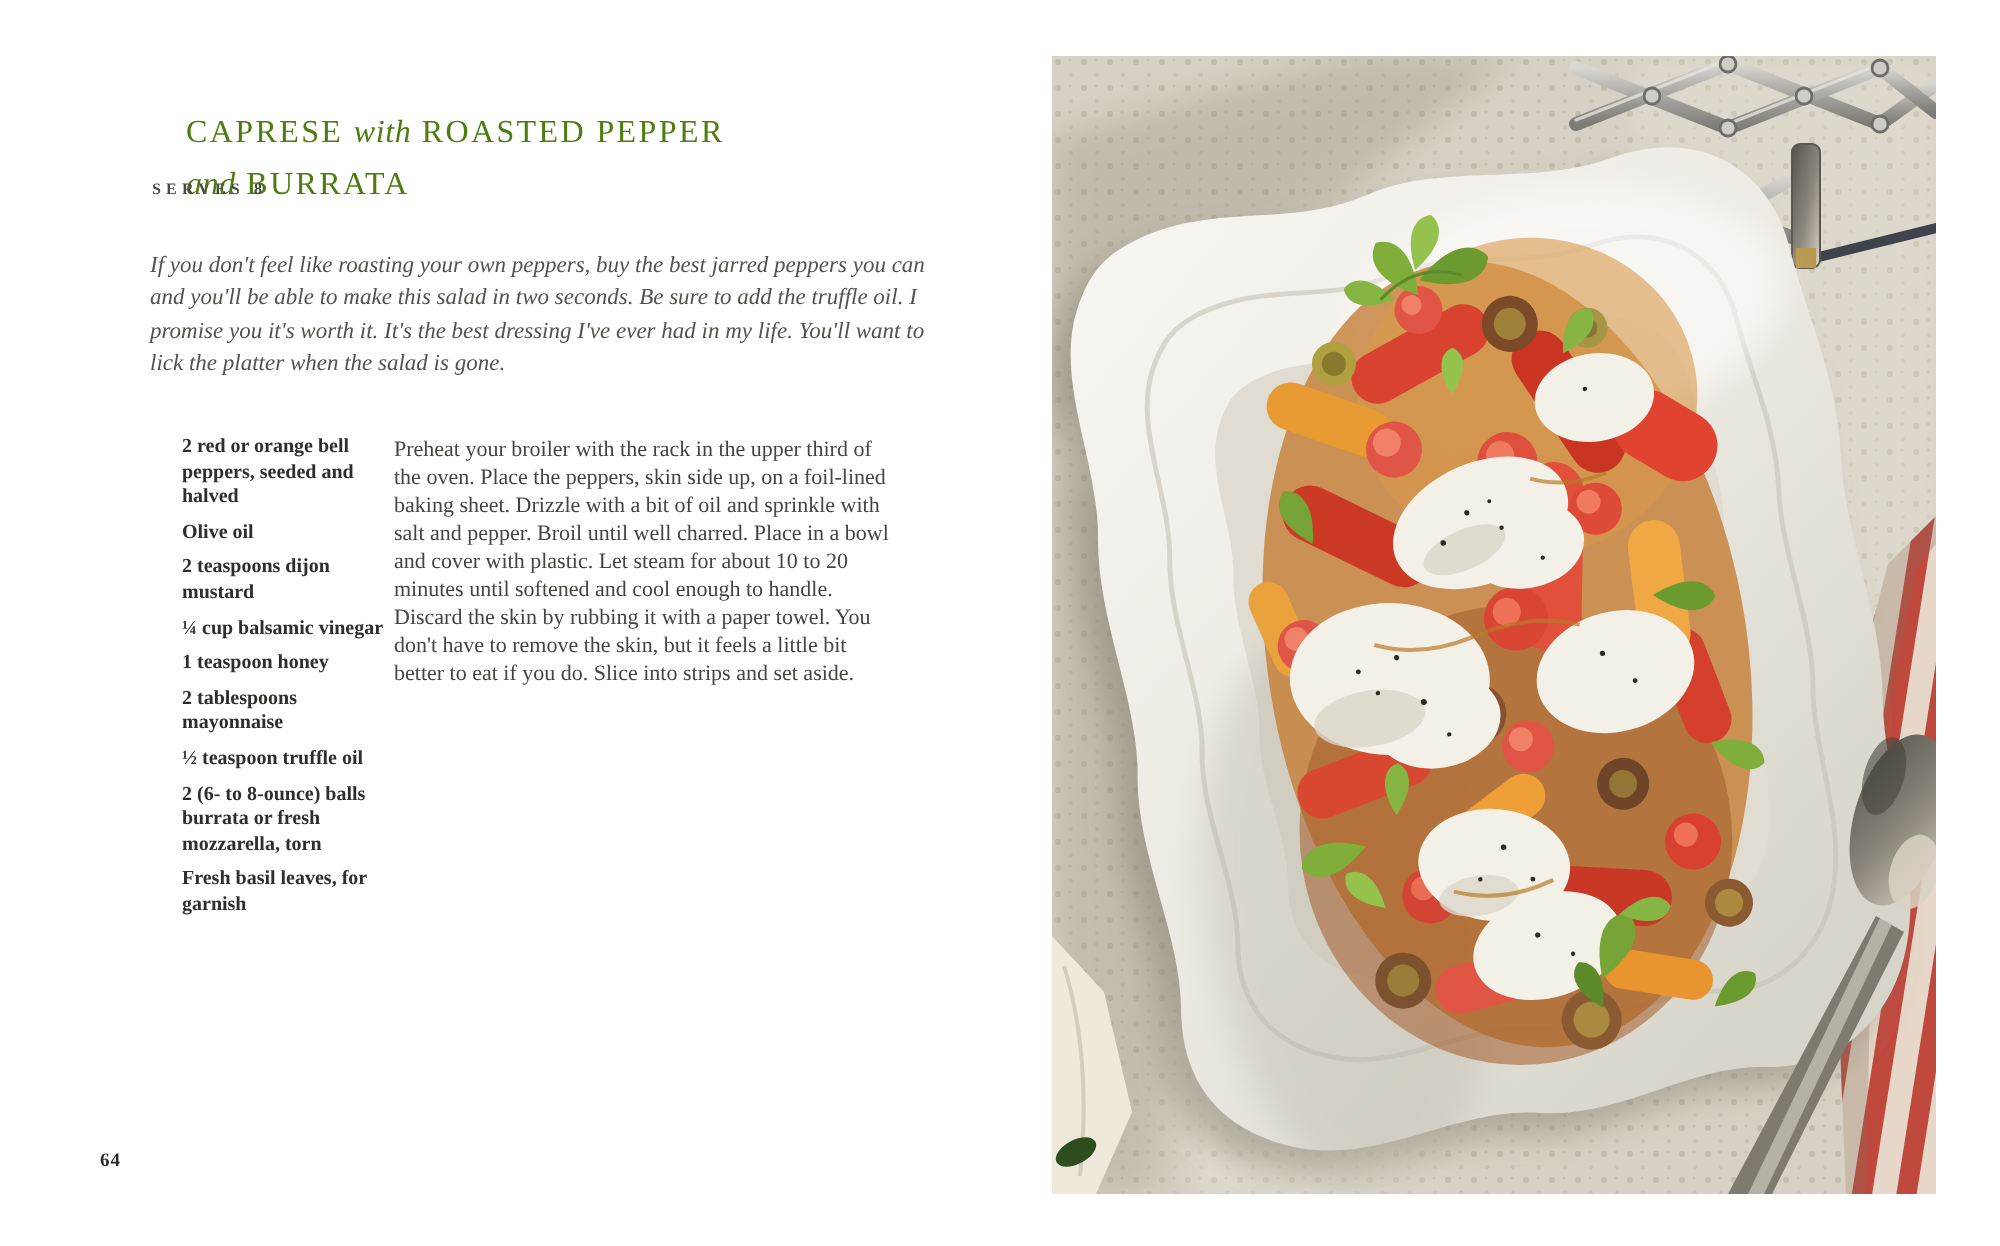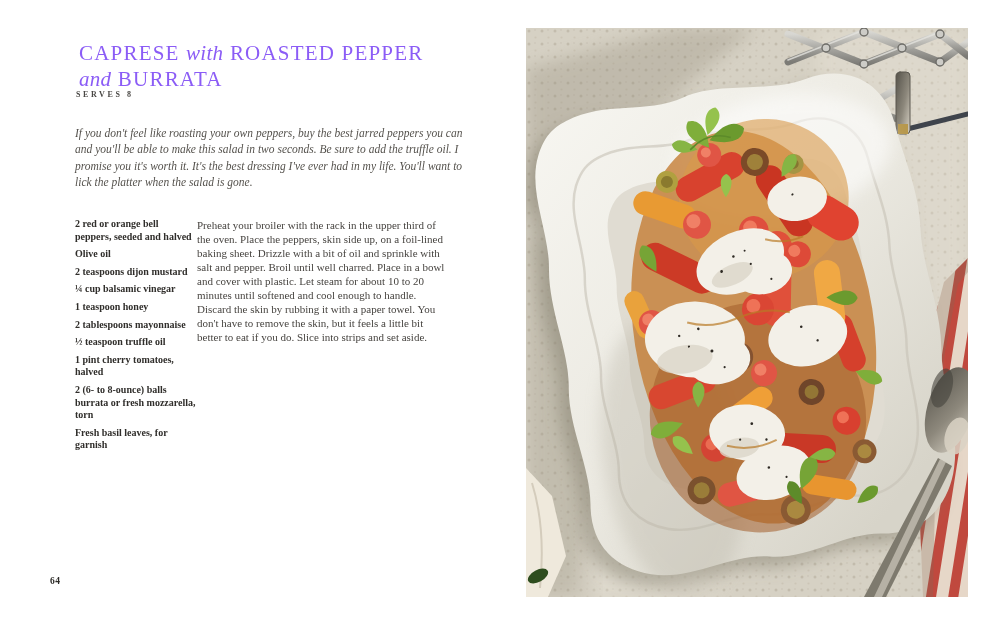--- a/index.html
+++ b/index.html
@@ -4,36 +4,36 @@
 <style>
   html,body{margin:0;padding:0;background:#ffffff;}
   .spread{
     position:relative;width:1000px;height:623px;background:#ffffff;overflow:hidden;
     font-family:"Liberation Serif", serif;color:#3d3b38;
   }
   
   .left-page{position:absolute;left:0;top:0;width:500px;height:623px;background:#ffffff;}
   .title{
     position:absolute;left:75px;top:36px;width:400px;
-    font-size:21px;line-height:26px;letter-spacing:1.2px;color:#8b5cf6;font-weight:400;
-    margin:4px;
+    font-size:16px;line-height:26px;letter-spacing:1.2px;color:#4d7c0f;font-weight:400;
+    margin:18px;
   }
   .title .caps{font-style:normal;}
   .title .it{font-style:italic;letter-spacing:.3px;text-transform:lowercase;}
   .serves{
     position:absolute;left:76px;top:90px;
     font-size:8px;font-weight:bold;letter-spacing:2.6px;color:#4a4845;
   }
   .intro{
     position:absolute;left:75px;top:125px;width:393px;
     font-style:italic;font-size:11.5px;line-height:16.4px;color:#55524d;margin:0;
   }
   .ingredients{position:absolute;left:75px;top:218px;width:121px;}
   .ingredients p{
-    margin:0 0 5px 0;font-weight:bold;font-size:10px;line-height:12.6px;color:#302e2b;
+    margin:0 0 5px 16px;font-weight:bold;font-size:10px;line-height:12.6px;color:#302e2b;
   }
   .instructions{position:absolute;left:197px;top:218px;width:249px;}
   .instructions p{
     margin:0 0 9px 0;font-size:11px;line-height:14px;color:#474440;
   }
   .page-number{
     position:absolute;left:30px;top:576px;font-size:9.5px;font-weight:bold;color:#2e2c29;
     font-family:"Liberation Serif", serif;letter-spacing:.5px;padding-left:20px;
   }
   
@@ -60,21 +60,20 @@
     <p class="intro">If you don't feel like roasting your own peppers, buy the best jarred peppers you can and you'll be able to make this salad in two seconds. Be sure to add the truffle oil. I promise you it's worth it. It's the best dressing I've ever had in my life. You'll want to lick the platter when the salad is gone.</p>
 
     <div class="ingredients">
       <p>2 red or orange bell peppers, seeded and halved</p>
       <p>Olive oil</p>
       <p>2 teaspoons dijon mustard</p>
       <p>¼ cup balsamic vinegar</p>
       <p>1 teaspoon honey</p>
       <p>2 tablespoons mayonnaise</p>
       <p>½ teaspoon truffle oil</p>
-      <p>1 pint cherry tomatoes, halved</p>
       <p>2 (6- to 8-ounce) balls burrata or fresh mozzarella, torn</p>
       <p>Fresh basil leaves, for garnish</p>
     </div>
 
     <div class="instructions">
       <p>Preheat your broiler with the rack in the upper third of the oven. Place the peppers, skin side up, on a foil-lined baking sheet. Drizzle with a bit of oil and sprinkle with salt and pepper. Broil until well charred. Place in a bowl and cover with plastic. Let steam for about 10 to 20 minutes until softened and cool enough to handle. Discard the skin by rubbing it with a paper towel. You don't have to remove the skin, but it feels a little bit better to eat if you do. Slice into strips and set aside.</p>
     </div>
 
     <div class="page-number">64</div>
   </div>

